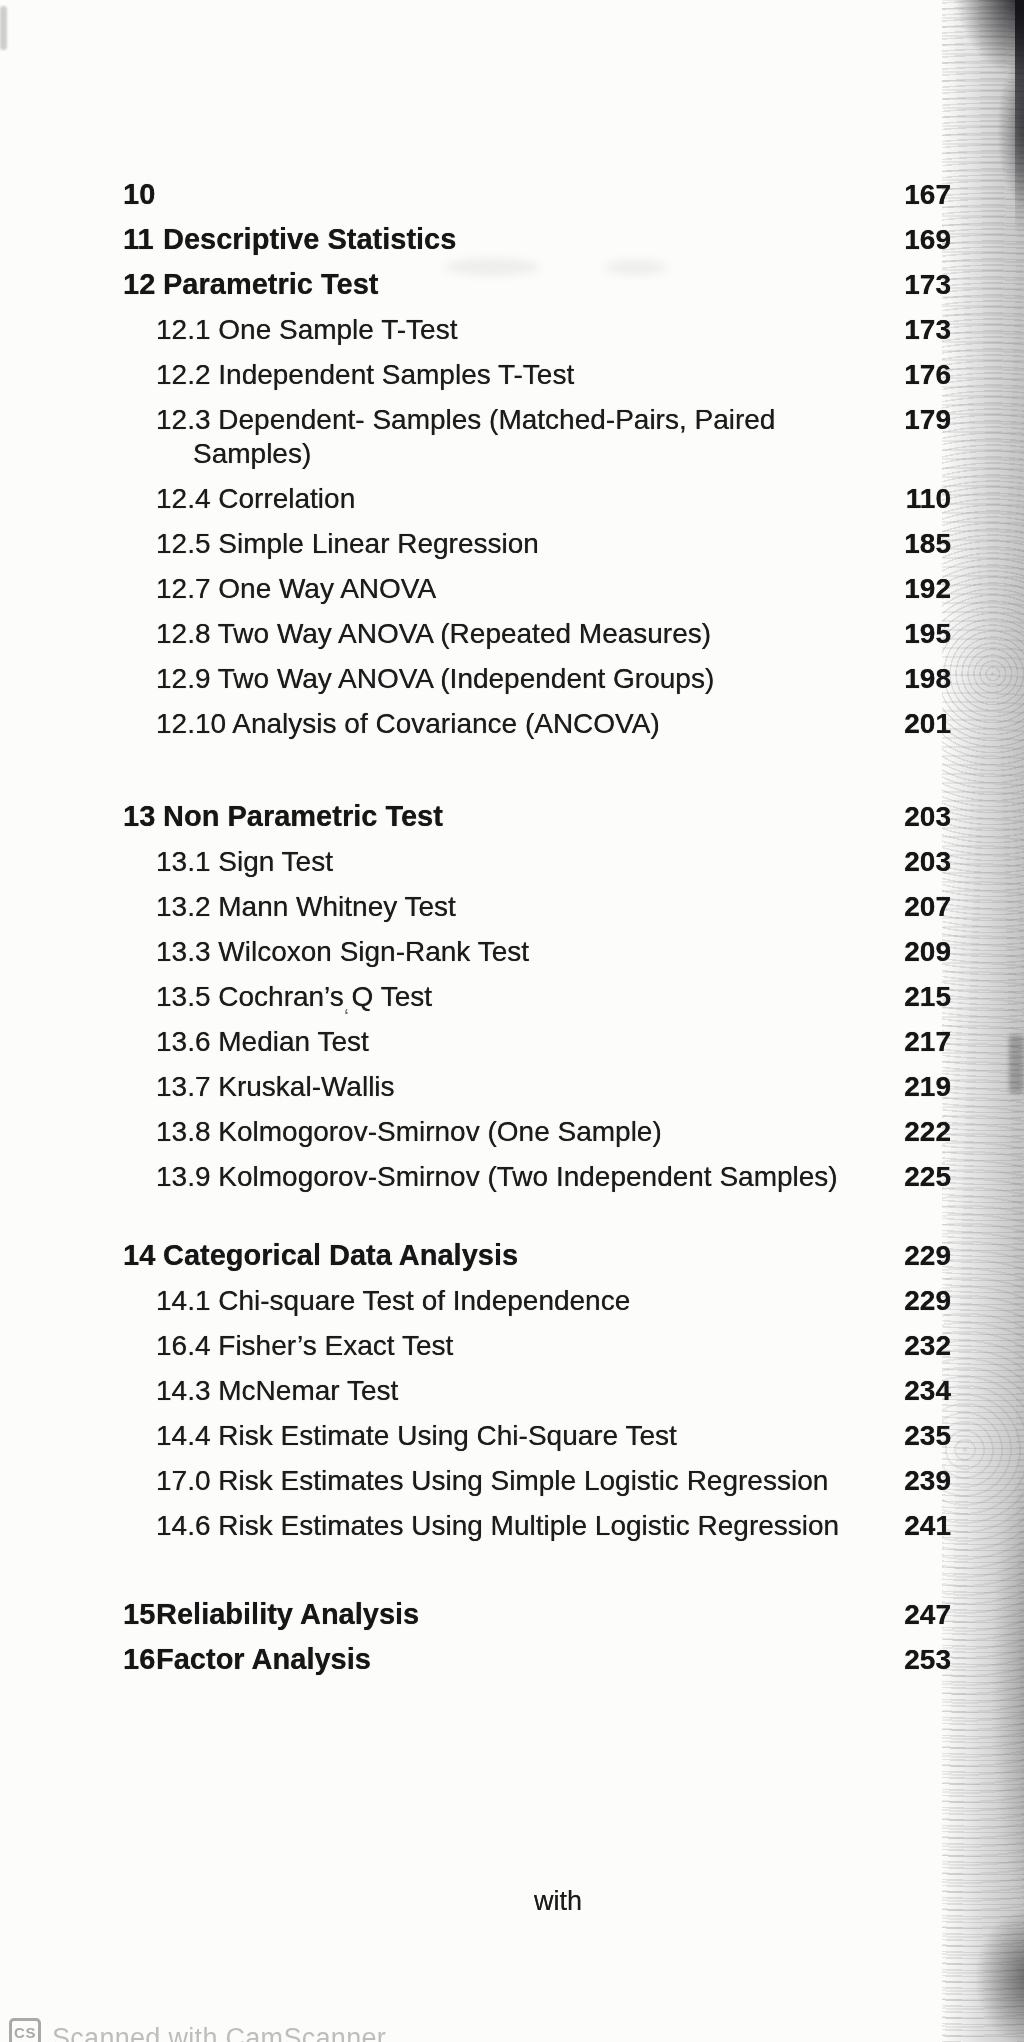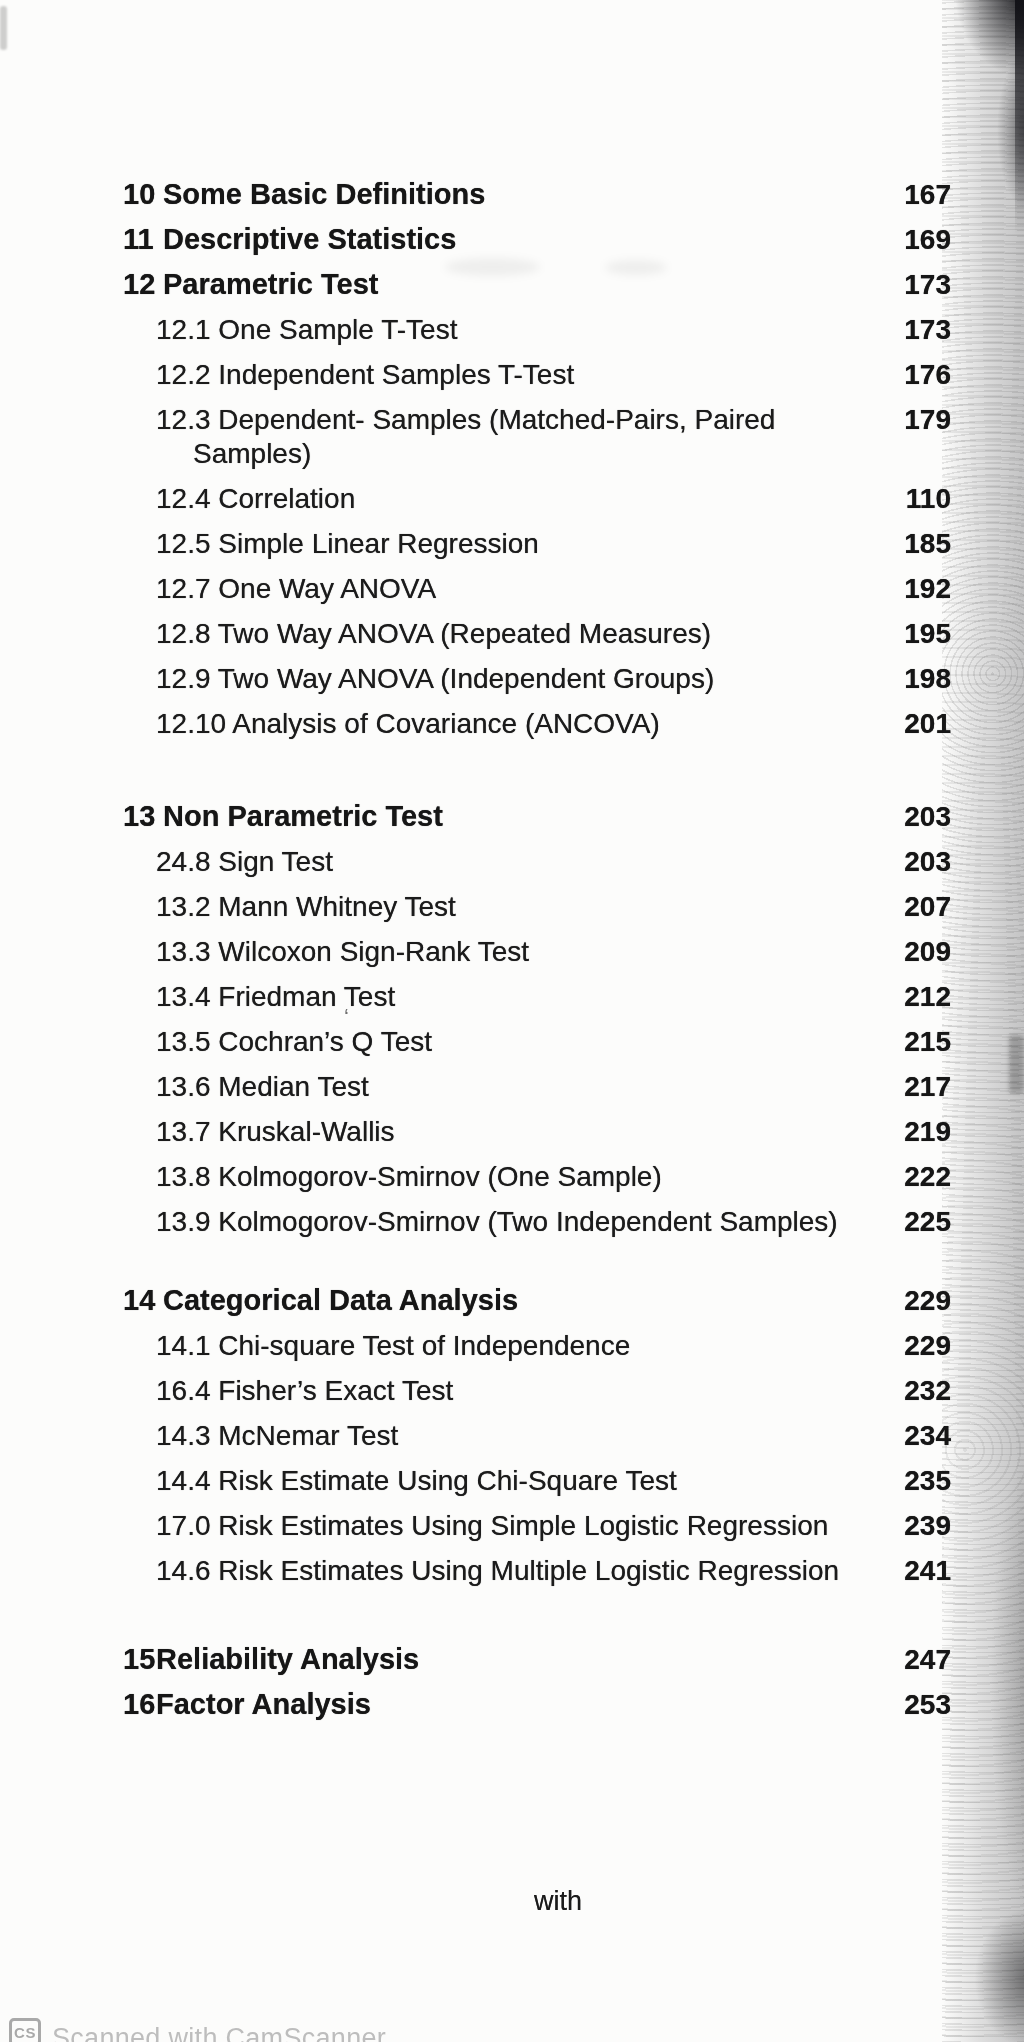--- a/index.html
+++ b/index.html
@@ -73,21 +73,20 @@
 <div class="scan-edge"></div>
 <div class="scan-notch"></div>
 <div class="blob b1"></div>
 <div class="blob b2"></div>
 <div class="blob b3"></div>
 <div class="tick-mark">‘</div>
 
 <div class="toc" id="toc-rows">
     <div class="toc-row head">
       <span class="no">10</span>
-      <span class="ttl">Some Basic Definitions</span>
       <span class="pg">167</span>
     </div>
     <div class="toc-row head">
       <span class="no">11</span>
       <span class="ttl">Descriptive Statistics</span>
       <span class="pg">169</span>
     </div>
     <div class="toc-row head">
       <span class="no">12</span>
       <span class="ttl">Parametric Test</span>
@@ -128,34 +127,30 @@
     <div class="toc-row sub">
       <span class="lbl">12.10 Analysis of Covariance (ANCOVA)</span>
       <span class="pg">201</span>
     </div>
     <div class="toc-row head" style="margin-top: 48px;">
       <span class="no">13</span>
       <span class="ttl">Non Parametric Test</span>
       <span class="pg">203</span>
     </div>
     <div class="toc-row sub">
-      <span class="lbl">24.8 Sign Test</span>
+      <span class="lbl">13.1 Sign Test</span>
       <span class="pg">203</span>
     </div>
     <div class="toc-row sub">
       <span class="lbl">13.2 Mann Whitney Test</span>
       <span class="pg">207</span>
     </div>
     <div class="toc-row sub">
       <span class="lbl">13.3 Wilcoxon Sign-Rank Test</span>
       <span class="pg">209</span>
-    </div>
-    <div class="toc-row sub">
-      <span class="lbl">13.4 Friedman Test</span>
-      <span class="pg">212</span>
     </div>
     <div class="toc-row sub">
       <span class="lbl">13.5 Cochran’s Q Test</span>
       <span class="pg">215</span>
     </div>
     <div class="toc-row sub">
       <span class="lbl">13.6 Median Test</span>
       <span class="pg">217</span>
     </div>
     <div class="toc-row sub">

